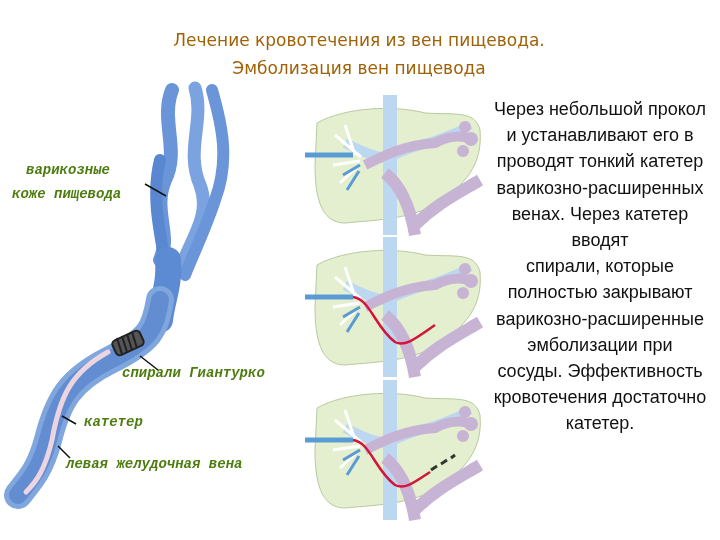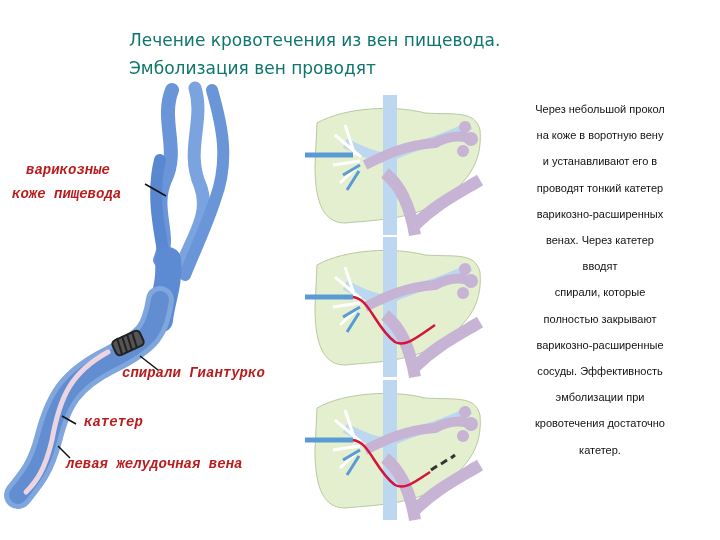--- a/index.html
+++ b/index.html
@@ -1,27 +1,27 @@
 <!DOCTYPE html>
 <html><head>
 <meta charset="utf-8">
 <style>
   html, body { margin:0; padding:0; background:#ffffff; }
   body { width:720px; height:540px; position:relative; overflow:hidden; font-family:"DejaVu Sans", sans-serif; }
-  .title { position:absolute; left:129px; top:26px; width:480px; text-align:left; font-size:17px; line-height:28px; color:#0f766e; }
-  .desc { position:absolute; left:480px; top:96px; width:240px; text-align:center; font-size:11px; line-height:26.2px; color:#111; font-family:"Liberation Sans", sans-serif; }
-  .label { position:absolute; font-family:"Liberation Mono", monospace; font-weight:bold; font-style:italic; font-size:14px; color:#b91c1c; white-space:nowrap;text-align:center; }
+  .title { position:absolute; left:119px; top:26px; width:480px; text-align:center; font-size:17px; line-height:28px; color:#a16207; }
+  .desc { position:absolute; left:480px; top:96px; width:240px; text-align:center; font-size:18px; line-height:26.2px; color:#111; font-family:"Liberation Sans", sans-serif; }
+  .label { position:absolute; font-family:"Liberation Mono", monospace; font-weight:bold; font-style:italic; font-size:14px; color:#4d7c0f; white-space:nowrap;text-align:center; }
   svg { position:absolute; left:0; top:0; }
 </style>
 </head>
 <body>
 
 <div class="title">
   <div>Лечение кровотечения из вен пищевода.</div>
-  <div>Эмболизация вен проводят</div>
+  <div>Эмболизация вен пищевода</div>
 </div>
 
 <svg width="320" height="540" viewBox="0 0 320 540">
   <g fill="none" stroke-linecap="round">
     <path d="M172 90 C160 120,180 150,165 180 C152 210,172 235,160 260" stroke="#6a95d8" stroke-width="14"></path>
     <path d="M195 88 C205 120,185 150,200 185 C212 215,190 240,180 270" stroke="#7aa3e0" stroke-width="13"></path>
     <path d="M212 90 C222 125,230 160,215 200 C205 230,195 250,185 275" stroke="#6a95d8" stroke-width="12"></path>
     <path d="M160 160 C150 200,162 240,168 280" stroke="#5a88d0" stroke-width="12"></path>
     <path d="M168 260 C170 285,162 300,160 320" stroke="#5d8bd3" stroke-width="26"></path>
   </g>
@@ -81,26 +81,25 @@
     <g stroke="#333" stroke-width="3">
       <line x1="126" y1="90" x2="132" y2="86"></line>
         <line x1="136" y1="84" x2="142" y2="80"></line>
         <line x1="146" y1="78" x2="150" y2="75"></line>
     </g>
   </g>
 </svg>
 
 <div class="desc">
   <div>Через небольшой прокол</div>
-  <div>на коже в воротную вену</div>
   <div>и устанавливают его в</div>
   <div>проводят тонкий катетер</div>
   <div>варикозно-расширенных</div>
   <div>венах. Через катетер</div>
   <div>вводят</div>
   <div>спирали, которые</div>
   <div>полностью закрывают</div>
   <div>варикозно-расширенные</div>
+  <div>эмболизации при</div>
   <div>сосуды. Эффективность</div>
-  <div>эмболизации при</div>
   <div>кровотечения достаточно</div>
   <div>катетер.</div>
 </div>
 
 </body></html>

